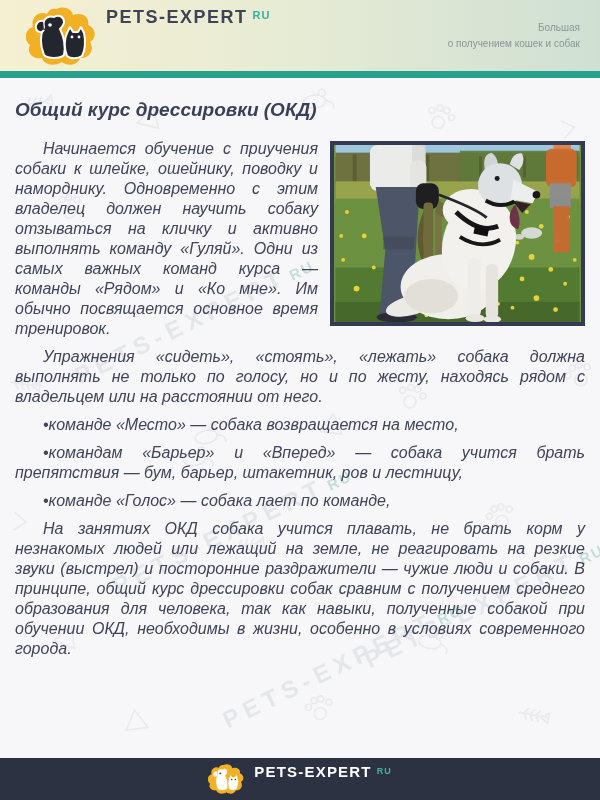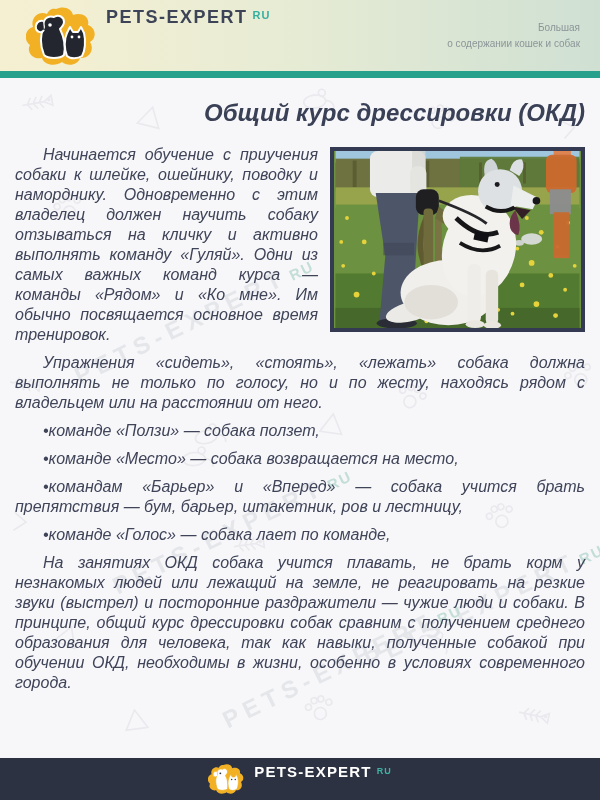--- a/index.html
+++ b/index.html
@@ -18,21 +18,21 @@
 
   
   .main { position:relative; flex:1 1 auto; padding:0 15px; overflow:hidden; }
   .wm-layer { position:absolute; left:0; top:0; width:570px; height:680px; margin:0 15px; pointer-events:none; }
   .wm-icons { position:absolute; left:-15px; top:0; }
   .wm-brand { position:absolute; white-space:nowrap; font-weight:bold; font-size:24px; letter-spacing:6px;
               color:#e4e6ea; transform:rotate(-26deg); pointer-events:none; }
   .wm-brand .wm-ru { font-size:15px; letter-spacing:2px; color:#c3ddd7; margin-left:4px; }
 
   .article { position:relative; z-index:2; }
-  .page-title { font-size:24px; font-weight:bold; font-style:italic; color:#3a4157; text-align:right; margin:21px 0 18px; }
+  .page-title { font-size:19px; font-weight:bold; font-style:italic; color:#3a4157; text-align:left; margin:21px 0 18px; }
   .para { font-style:italic; font-size:16px; line-height:20px; color:#3f4459; text-align:justify;
           text-indent:28px; margin-bottom:8px; }
 
   .photo-frame { float:right; width:255px; height:185px; margin:2px 0 8px 12px; border:4px solid #343a52;
                  background:#6c9140; overflow:hidden; }
   .photo-frame svg { display:block; }
 
   
   .footer { height:42px; flex:0 0 42px; background:#2d3242; display:flex; align-items:center; justify-content:center; gap:9px; }
   .footer .brand-name { color:#ffffff; font-size:15px; letter-spacing:1.2px; }
@@ -57,21 +57,21 @@
         <circle cx="24" cy="18" r="1.8" fill="#ffffff"></circle>
         <circle cx="46" cy="30" r="1.4" fill="#ffffff"></circle>
         <circle cx="53" cy="30" r="1.4" fill="#ffffff"></circle>
       </svg>
       <div>
         <span class="brand-name">PETS-EXPERT</span><span class="brand-tld">RU</span>
       </div>
     </div>
     <div class="tagline">
       <div>Большая</div>
-      <div>о содержании кошек и собак</div>
+      <div>о получением кошек и собак</div>
     </div>
   </header>
   <div class="teal-bar"></div>
 
   <main class="main">
 
     <div class="wm-layer">
       <svg class="wm-icons" width="600" height="680" viewBox="0 0 600 680">
         <defs>
           <g id="wm-paw" fill="none" stroke="#e9e9ee" stroke-width="1.6">
@@ -228,21 +228,20 @@
           <path d="M126,70 Q150,93 170,85" stroke="#17171a" stroke-width="5" fill="none"></path>
           <path d="M130,96 Q152,110 172,99" stroke="#17171a" stroke-width="4" fill="none"></path>
           <rect x="145" y="85" width="15" height="9" fill="#101014" transform="rotate(12 152 89)"></rect>
           <path d="M157,58 Q172,67 187,59" stroke="#17171a" stroke-width="4" fill="none"></path>
           <path d="M108,52 Q146,66 158,76" stroke="#26262a" stroke-width="3" fill="none"></path>
         </svg>
       </div>
 
       <p class="para">Начинается обучение с приучения собаки к шлейке, ошейнику, поводку и наморднику. Одновременно с этим владелец должен научить собаку отзываться на кличку и активно выполнять команду «Гуляй». Одни из самых важных команд курса — команды «Рядом» и «Ко мне». Им обычно посвящается основное время тренировок.</p>
       <p class="para">Упражнения «сидеть», «стоять», «лежать» собака должна выполнять не только по голосу, но и по жесту, находясь рядом с владельцем или на расстоянии от него.</p>
-      <p class="para">•команде «Ползи» — собака ползет,</p>
       <p class="para">•команде «Место» — собака возвращается на место,</p>
       <p class="para">•командам «Барьер» и «Вперед» — собака учится брать препятствия — бум, барьер, штакетник, ров и лестницу,</p>
       <p class="para">•команде «Голос» — собака лает по команде,</p>
       <p class="para">На занятиях ОКД собака учится плавать, не брать корм у незнакомых людей или лежащий на земле, не реагировать на резкие звуки (выстрел) и посторонние раздражители — чужие люди и собаки. В принципе, общий курс дрессировки собак сравним с получением среднего образования для человека, так как навыки, полученные собакой при обучении ОКД, необходимы в жизни, особенно в условиях современного города.</p>
     </article>
   </main>
 
   <footer class="footer">
     <div class="brand">
       <svg width="36" height="32" viewBox="0 0 70 58">

